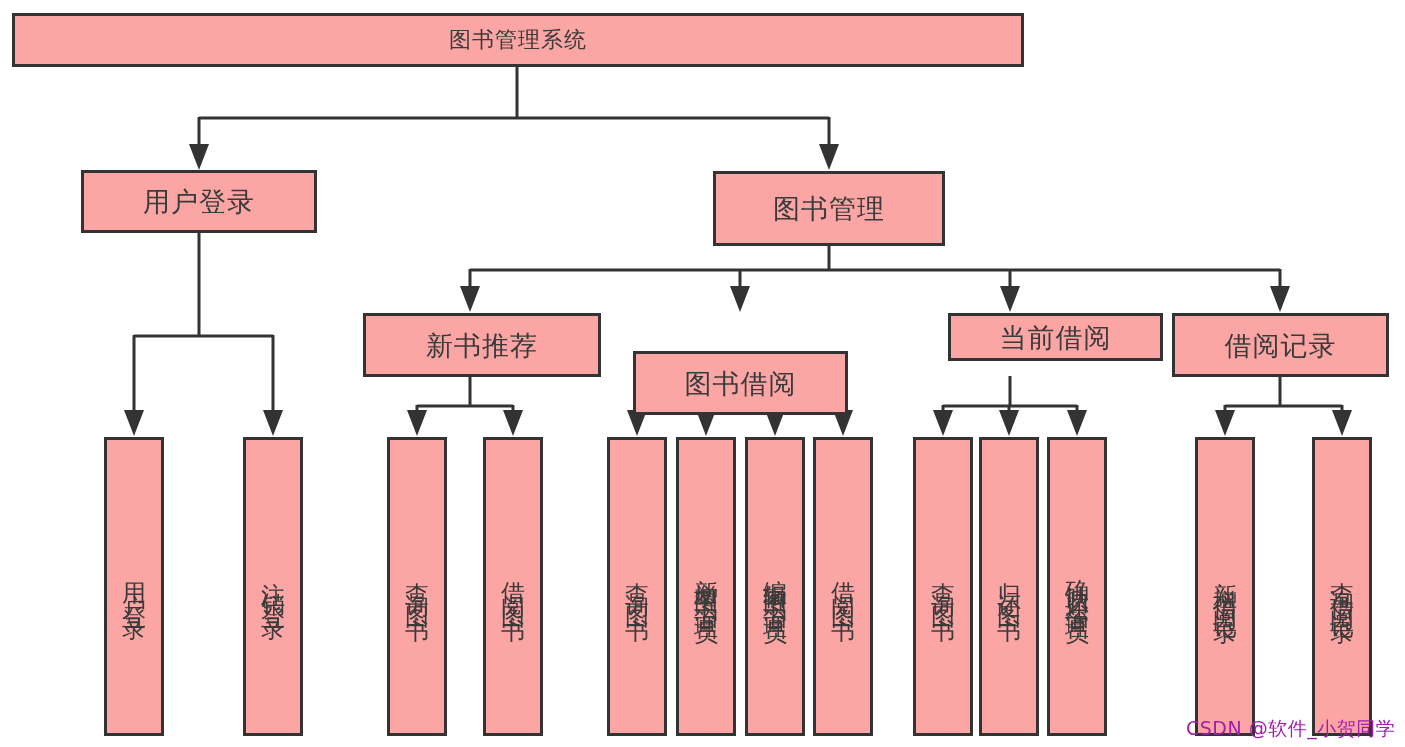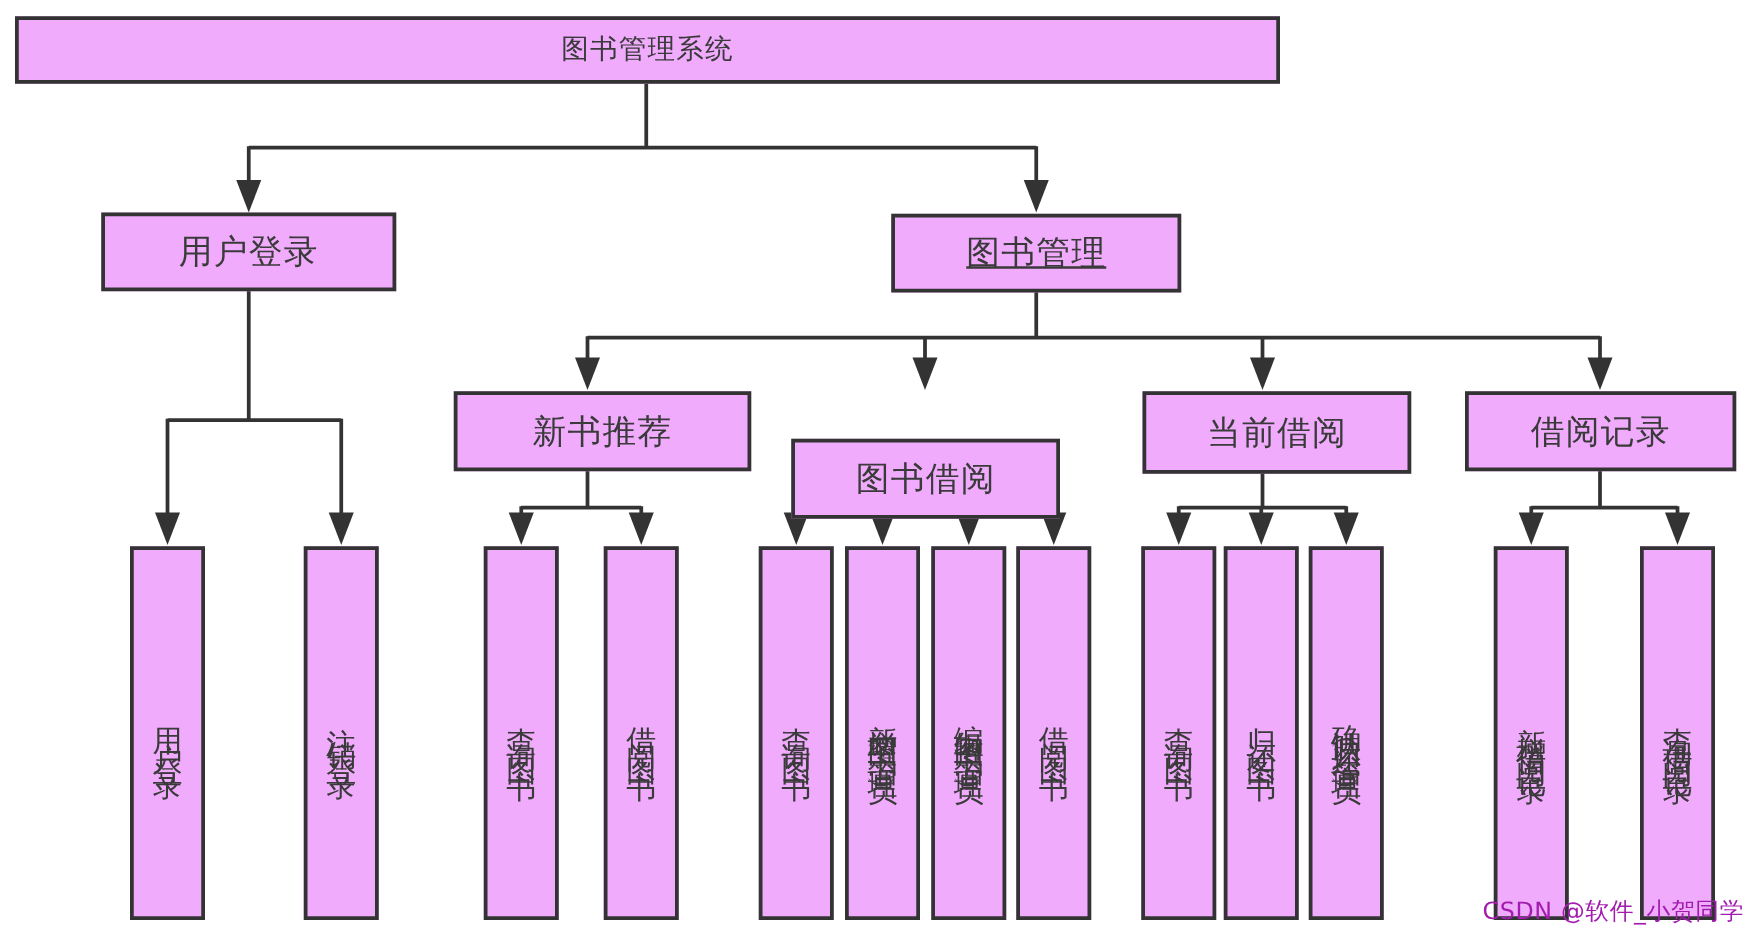--- a/index.html
+++ b/index.html
@@ -19,21 +19,21 @@
     position: absolute;
     left: 0;
     top: 0;
     width: 1405px;
     height: 747px;
     pointer-events: none;
   }
   .box {
     position: absolute;
     box-sizing: border-box;
-    background: #f0abfc;
+    background: #fca5a5;
     border: 3px solid #333333;
     color: #3a3a3a;
     display: flex;
     align-items: center;
     justify-content: center;
     text-align: center;
     line-height: 1;
   }
   .h-box {
     font-size: 27px;
@@ -61,25 +61,25 @@
     left: 1186px;
     top: 716px;
     font-size: 19px;
     color: #a21caf;
     white-space: nowrap;
     z-index: 5;
     letter-spacing: 0.5px;
   }
   
   .b-user-login   { left: 81px;  top: 170px; width: 236px; height: 63px; }
-  .b-book-mgmt    { left: 713px; top: 171px; width: 232px; height: 63px; text-decoration: underline; }
+  .b-book-mgmt    { left: 713px; top: 171px; width: 232px; height: 75px; }
   
   .b-new-book     { left: 363px;  top: 313px; width: 238px; height: 64px; }
   .b-book-borrow  { left: 633px;  top: 313px; width: 215px; height: 64px; margin-top: 38px; }
-  .b-cur-borrow   { left: 914px;  top: 313px; width: 215px; height: 66px; }
+  .b-cur-borrow   { left: 948px;  top: 313px; width: 215px; height: 48px; }
   .b-records      { left: 1172px; top: 313px; width: 217px; height: 64px; }
   
   .x104  { left: 104px; }
   .x243  { left: 243px; }
   .x387  { left: 387px; }
   .x483  { left: 483px; }
   .x607  { left: 607px; }
   .x676  { left: 676px; }
   .x745  { left: 745px; }
   .x813  { left: 813px; }

